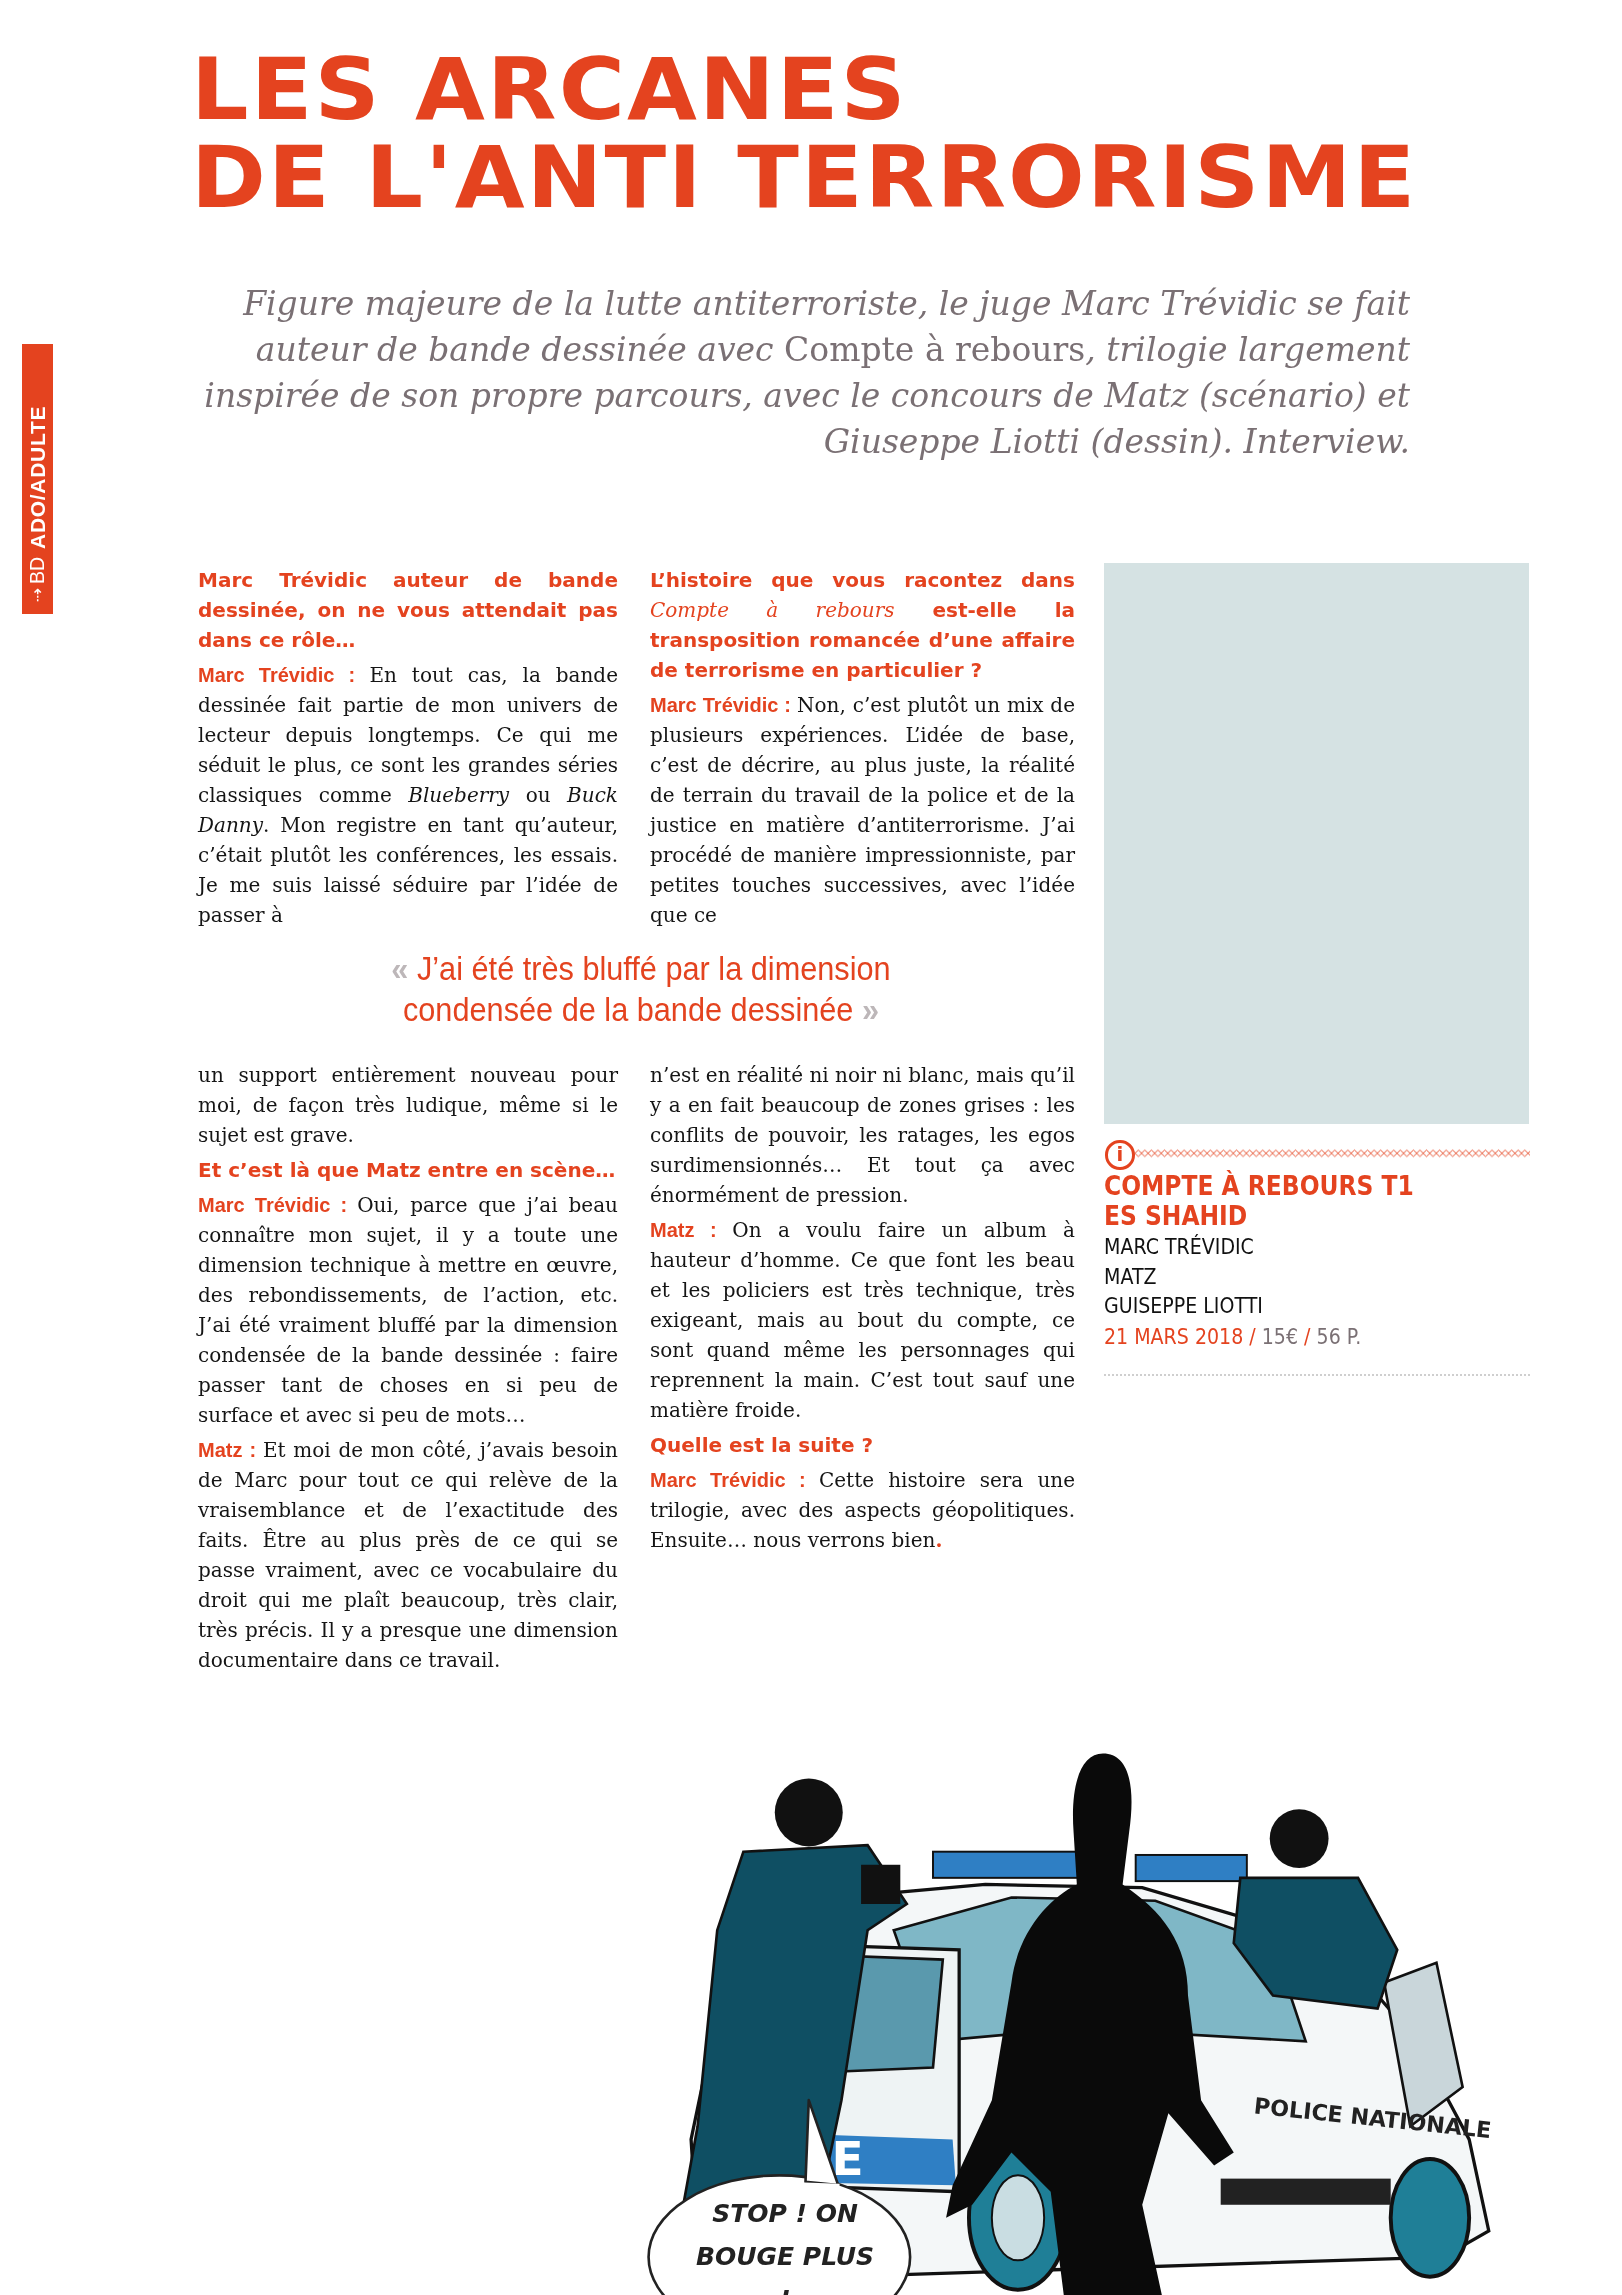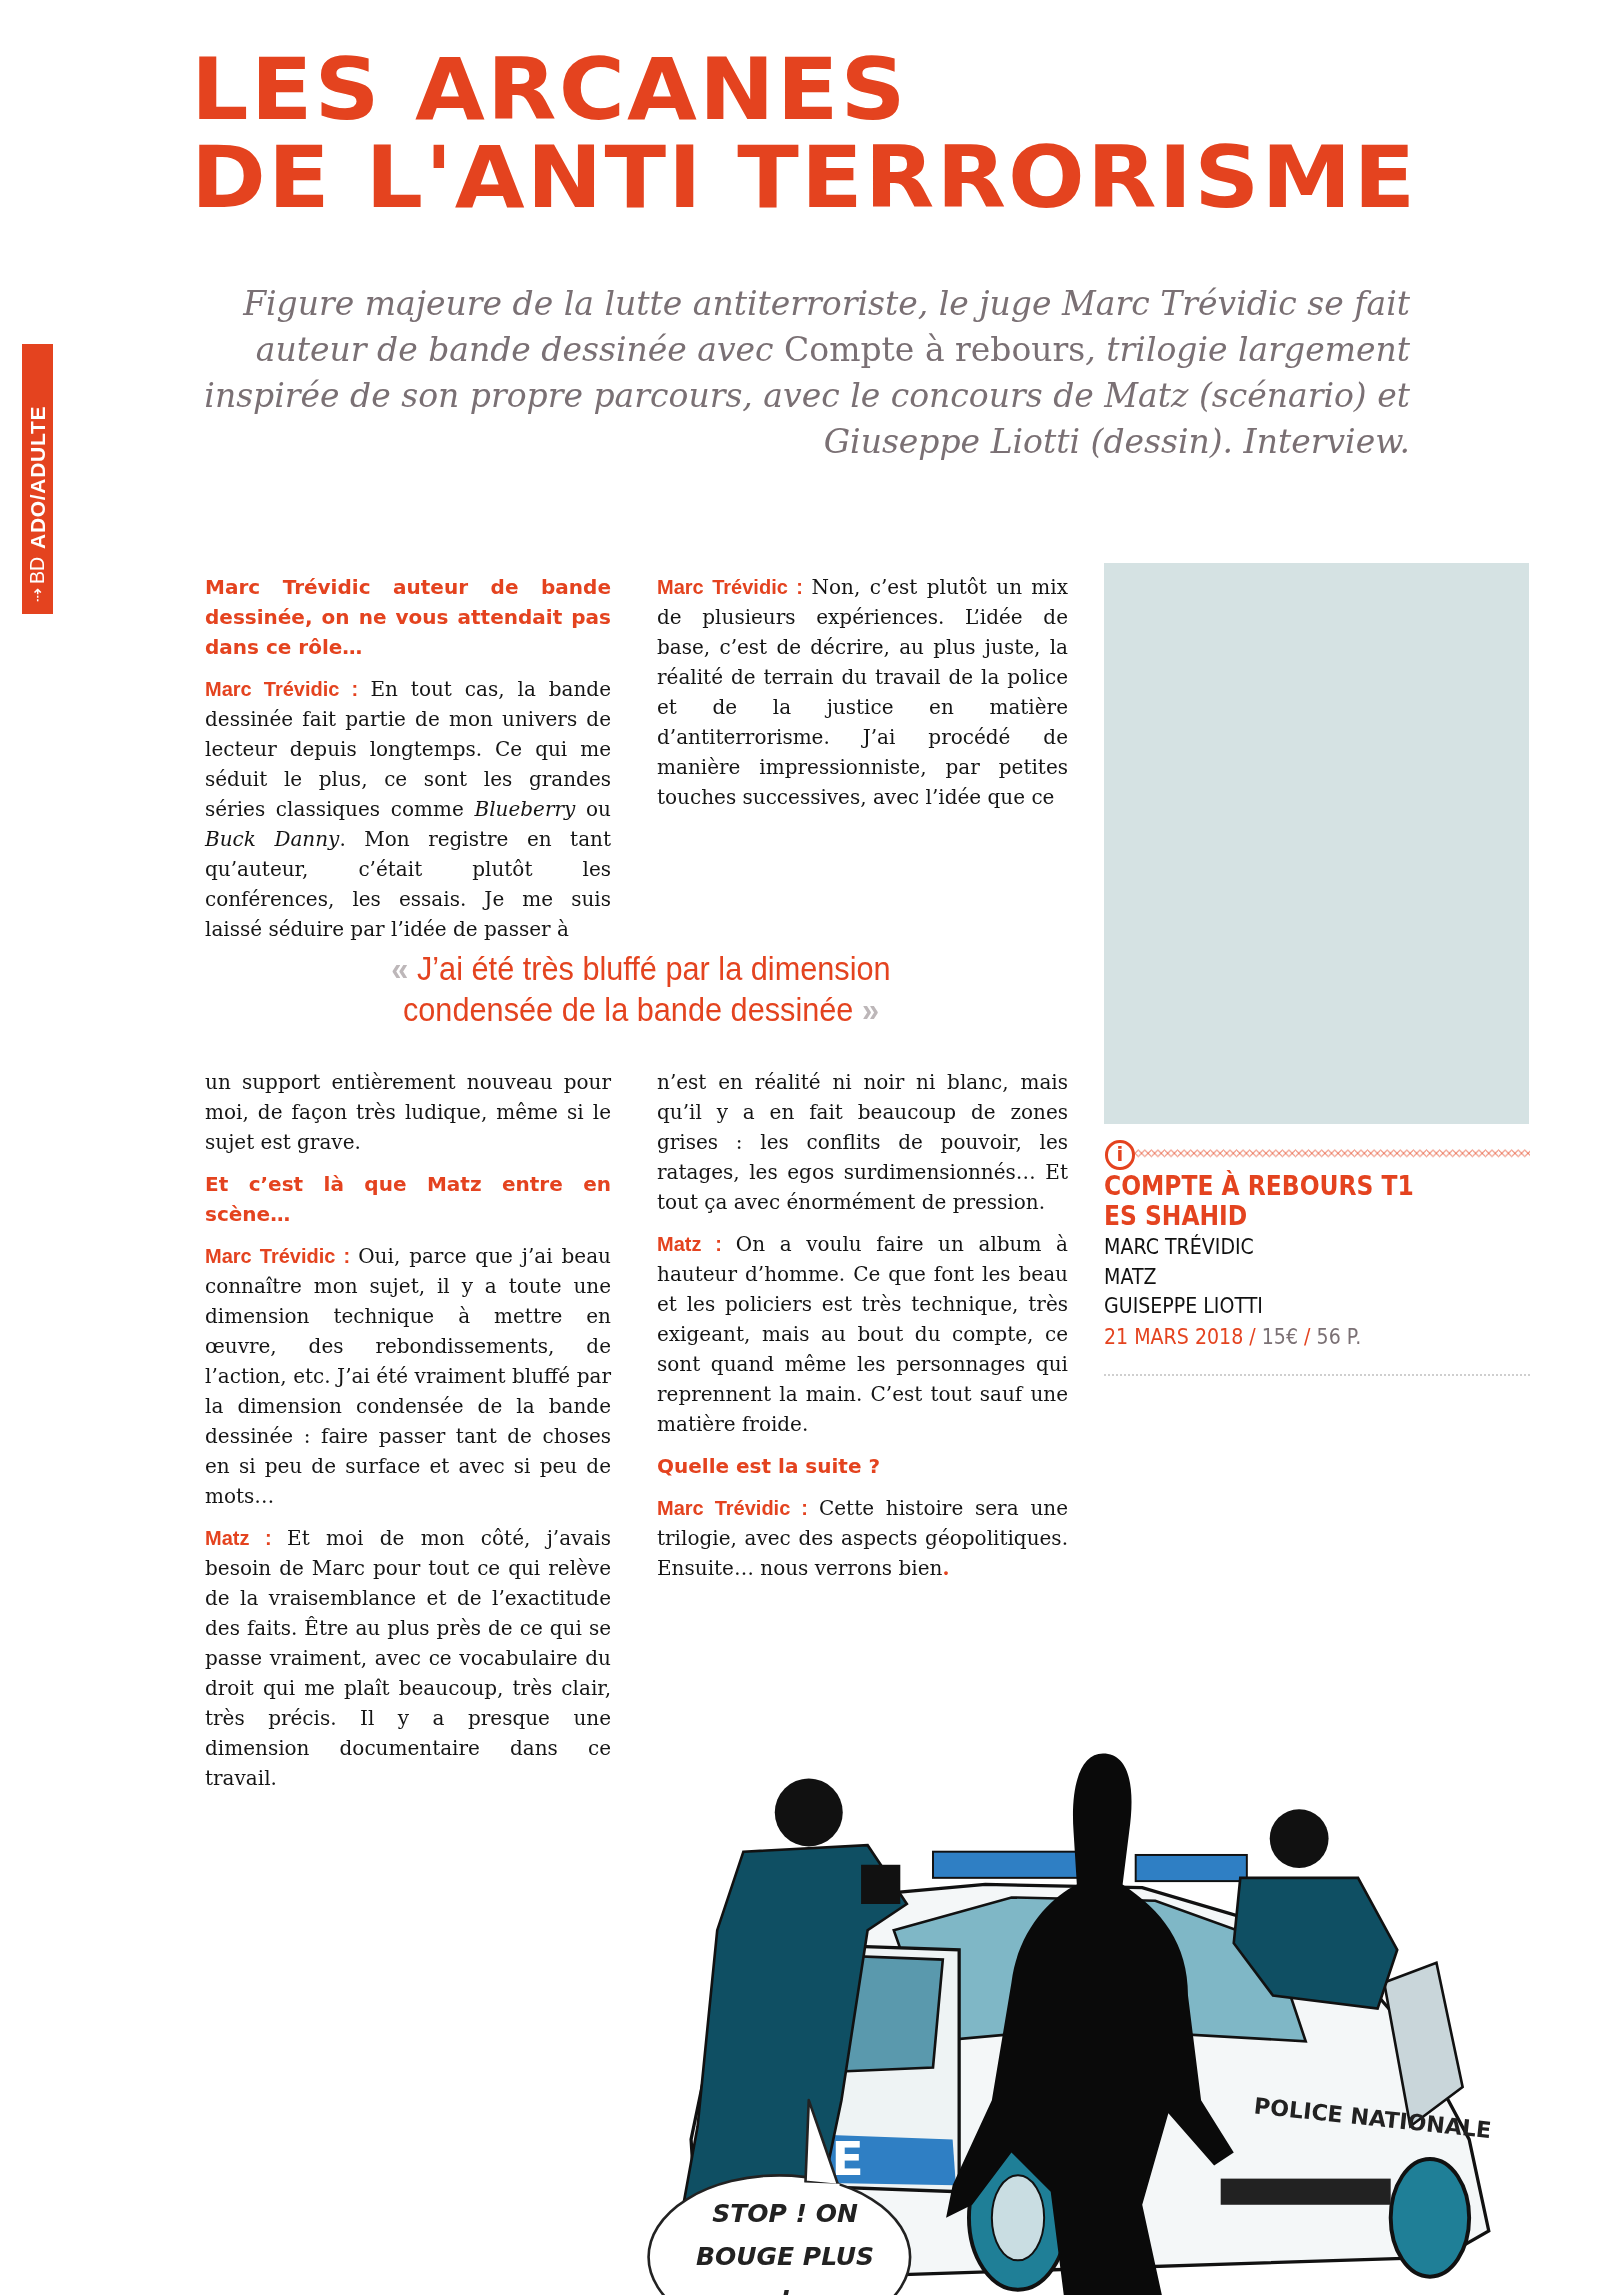--- a/index.html
+++ b/index.html
@@ -21,21 +21,21 @@
   #headline-1 { top: 46px; }
   #headline-2 { top: 134px; }
 
   
   #intro { left: 193px; top: 281px; width: 1217px; color: #7a7074; font-family: "DejaVu Serif", serif; font-style: italic;
     font-size: 33px; line-height: 46px; text-align: right; }
   #intro .up { font-style: normal; }
 
   
   .col { font-family: "DejaVu Serif", serif; font-size: 20px; line-height: 30px; color: #151515; text-align: justify; }
-  .col p { margin: 12px; }
+  .col p { margin: 5px; }
   .q { color: #e4431f; font-family: "DejaVu Sans", sans-serif; font-weight: 700; }
   .sp { color: #e4431f; font-family: Liberation Sans, sans-serif; font-weight: 700; }
   .q i { font-family: "DejaVu Serif", serif; font-weight: 400; font-style: italic; }
   #col1-top { left: 193px; top: 560px; width: 430px; }
   #col2-top { left: 645px; top: 560px; width: 435px; }
   #col1-bottom { left: 193px; top: 1055px; width: 430px; }
   #col2-bottom { left: 645px; top: 1055px; width: 435px; }
   .red-dot { color: #e4431f; font-weight: 700; }
 
   
@@ -84,20 +84,21 @@
 <div id="intro" class="abs">
   <span>Figure majeure de la lutte antiterroriste, le juge Marc Trévidic se fait auteur de bande dessinée avec </span><span class="up">Compte à rebours</span><span>, trilogie largement inspirée de son propre parcours, avec le concours de Matz (scénario) et Giuseppe Liotti (dessin). Interview.</span>
 </div>
 
 <div id="col1-top" class="abs col">
   <p><span class="q">Marc Trévidic auteur de bande dessinée, on ne vous attendait pas dans ce rôle…</span></p>
   <p><span class="sp">Marc Trévidic : </span><span>En tout cas, la bande dessinée fait partie de mon univers de lecteur depuis longtemps. Ce qui me séduit le plus, ce sont les grandes séries classiques comme </span><i>Blueberry</i><span> ou </span><i>Buck Danny</i><span>. Mon registre en tant qu’auteur, c’était plutôt les conférences, les essais. Je me suis laissé séduire par l’idée de passer à</span></p>
 </div>
 
 <div id="col2-top" class="abs col">
+  <p><span class="q"><span>L’histoire que vous racontez dans </span><i>Compte à rebours</i><span> est-elle la transposition romancée d’une affaire de terrorisme en particulier ?</span></span></p>
   <p><span class="sp">Marc Trévidic : </span><span>Non, c’est plutôt un mix de plusieurs expériences. L’idée de base, c’est de décrire, au plus juste, la réalité de terrain du travail de la police et de la justice en matière d’antiterrorisme. J’ai procédé de manière impressionniste, par petites touches successives, avec l’idée que ce</span></p>
 </div>
 
 <div id="pullquote" class="abs">
   <span class="guil">«</span>
   <span>J’ai été très bluffé par la dimension condensée de la bande dessinée</span>
   <span class="guil">»</span>
 </div>
 
 <div id="col1-bottom" class="abs col">

